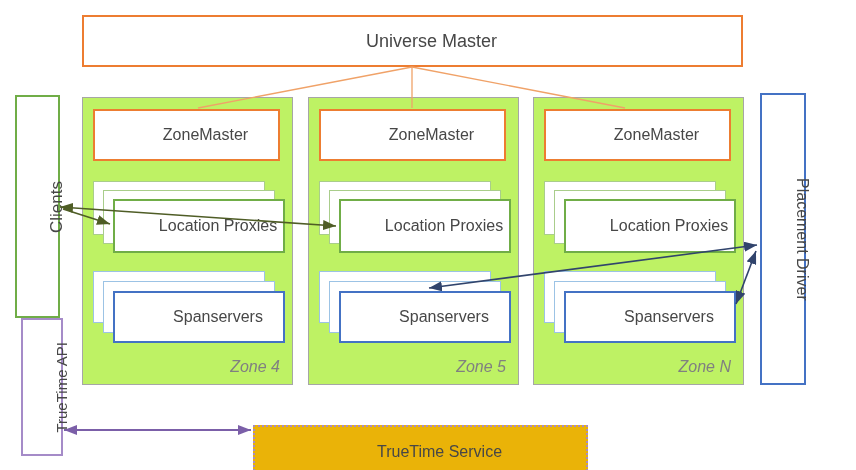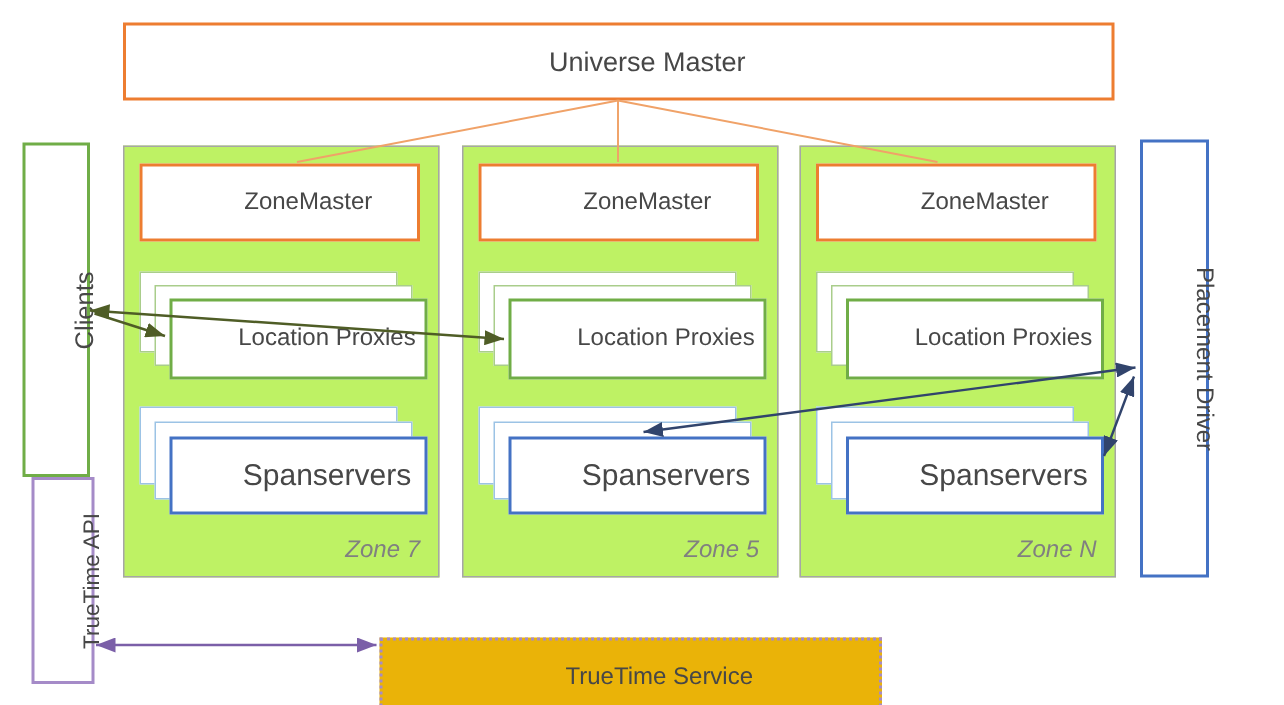--- a/index.html
+++ b/index.html
@@ -31,21 +31,21 @@
   .zone-1{left:82px;} .zone-2{left:308px;} .zone-n{left:533px;}
   .zonemaster{
     position:absolute;left:10px;top:11px;width:187px;height:52px;background:#fff;
     border:2.5px solid var(--orange);font-size:16px;
   }
   .stackbox{position:absolute;width:172px;background:#fff;}
   .prox{height:54px;} .span{height:52px;}
   .back{border:1.5px solid var(--green-light);}
   .backb{border:1.5px solid var(--blue-light);}
   .front-green{border:2.5px solid var(--green);font-size:16px;}
-  .front-blue{border:2.5px solid var(--blue);font-size:20px;}
+  .front-blue{border:2.5px solid var(--blue);font-size:16px;}
   .p1{left:10px;top:83px;} .p2{left:20px;top:92px;} .p3{left:30px;top:101px;}
   .s1{left:10px;top:173px;} .s2{left:20px;top:183px;} .s3{left:30px;top:193px;}
   .zone-label{
     position:absolute;right:12px;bottom:8px;font-size:16px;font-style:italic;
     color:var(--zone-label-gray);
   }
   .clients{
     left:15px;top:95px;width:45px;height:223px;background:#fff;
     border:2.5px solid var(--green);font-size:17px;
   }
@@ -97,21 +97,21 @@
     <div class="stackbox prox back p1"></div>
     <div class="stackbox prox back p2"></div>
     <div class="stackbox prox front-green center p3">
       <span>Location Proxies</span>
     </div>
     <div class="stackbox span backb s1"></div>
     <div class="stackbox span backb s2"></div>
     <div class="stackbox span front-blue center s3">
       <span>Spanservers</span>
     </div>
-    <div class="zone-label">Zone 7</div>
+    <div class="zone-label">Zone 4</div>
   </div>
 
   <div class="abs zone zone-2">
     <div class="zonemaster center">
       <span>ZoneMaster</span>
     </div>
     <div class="stackbox prox back p1"></div>
     <div class="stackbox prox back p2"></div>
     <div class="stackbox prox front-green center p3">
       <span>Location Proxies</span>

